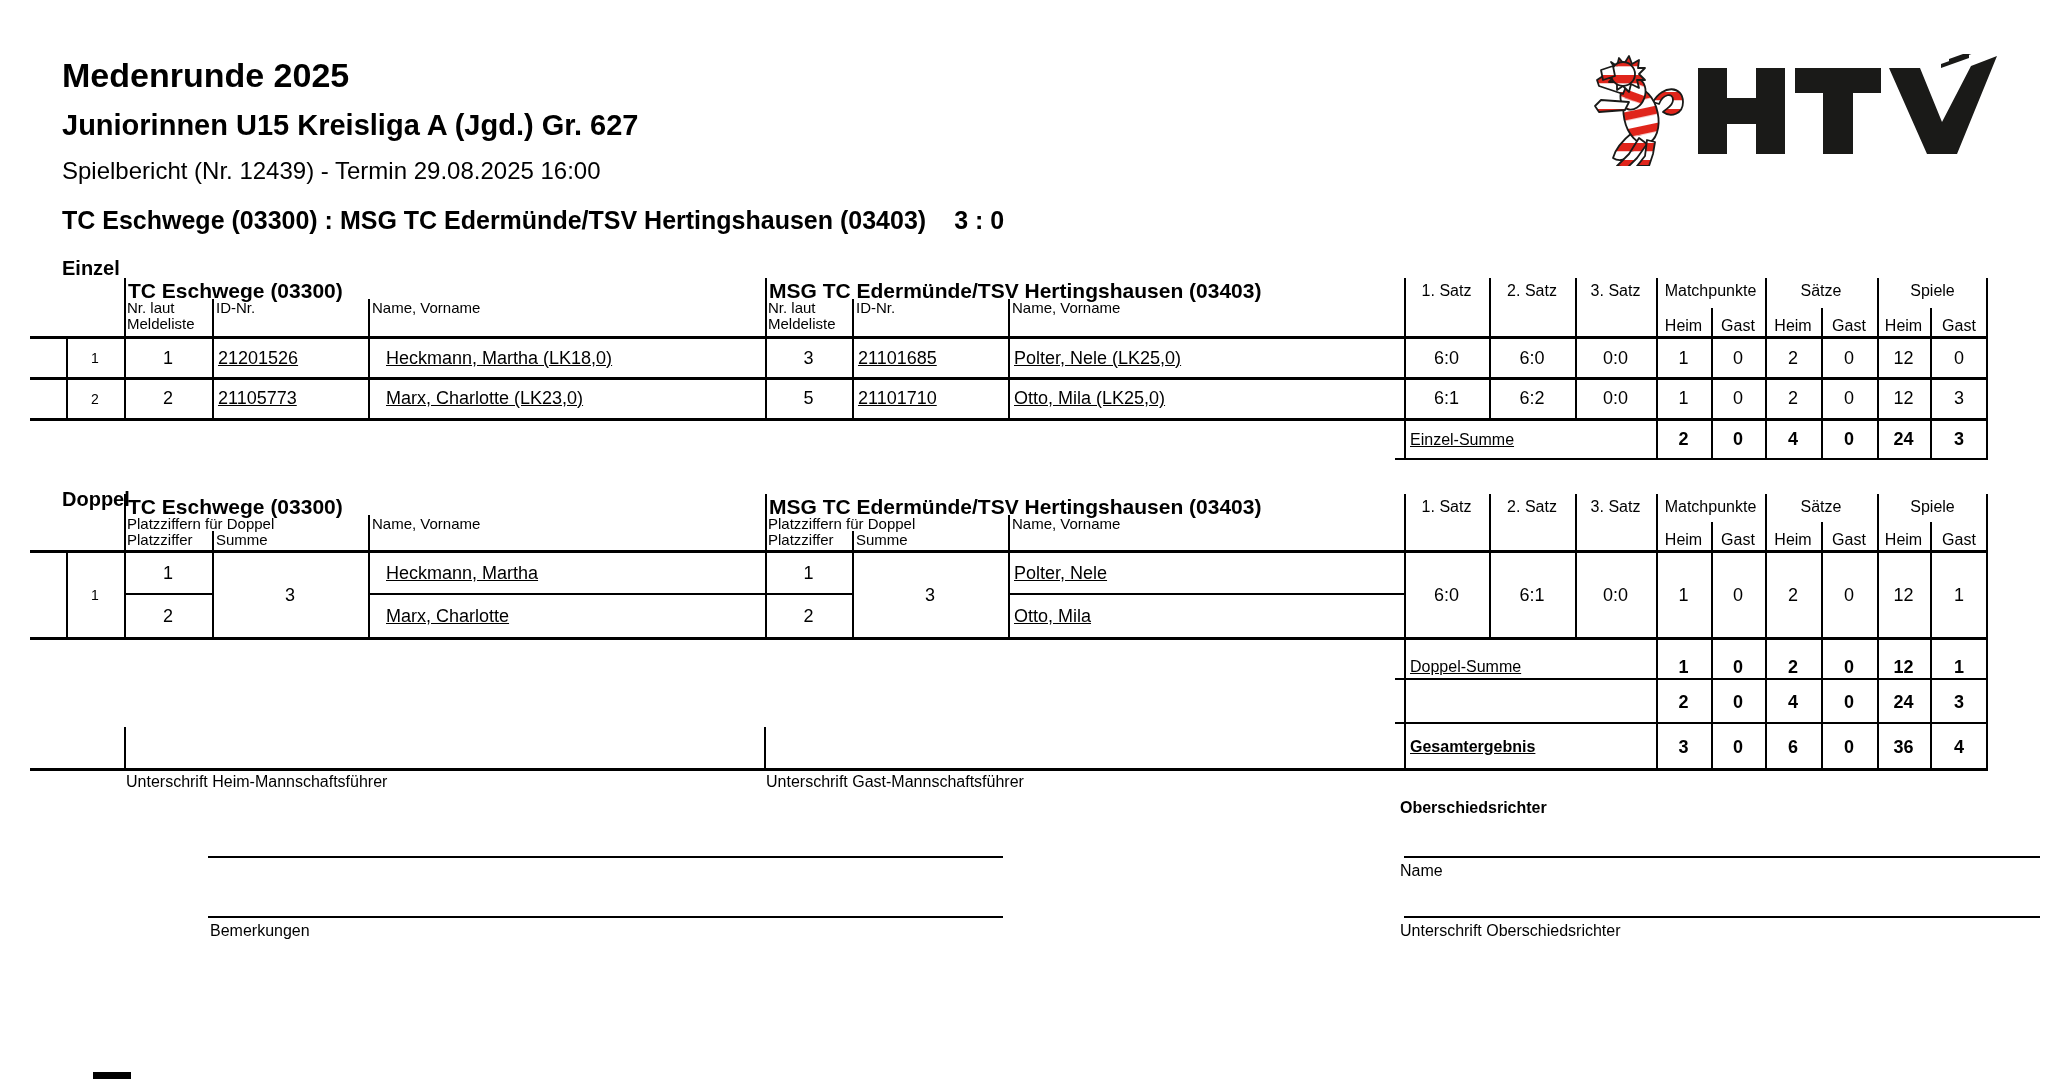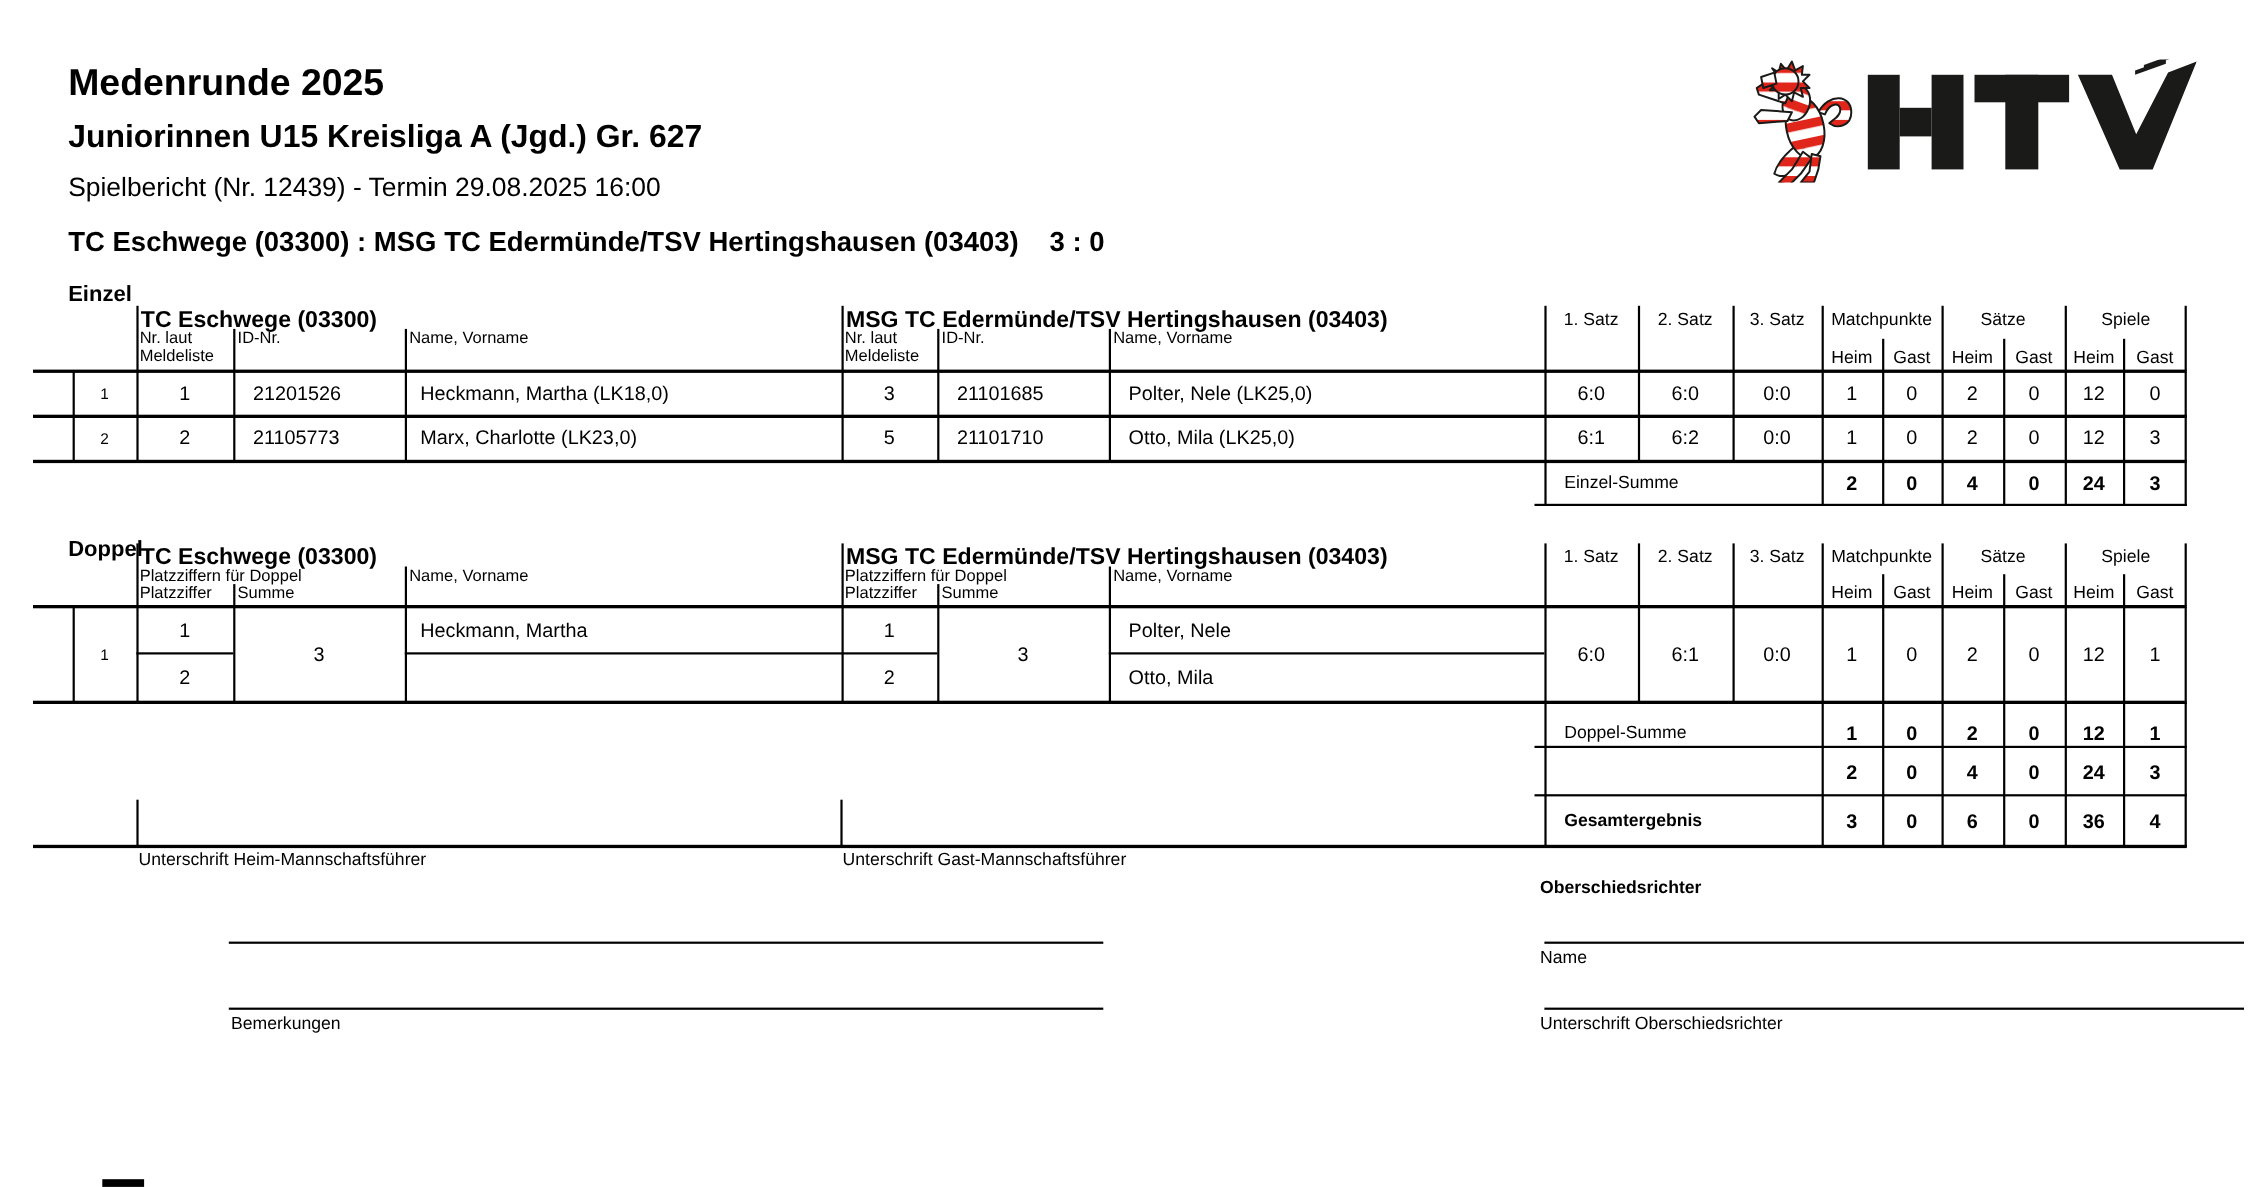--- a/index.html
+++ b/index.html
@@ -3,35 +3,35 @@
 <meta charset="utf-8">
 <style>
   html,body{margin:0;padding:0;background:#fff;}
   .page{position:relative;width:2048px;height:1079px;background:#fff;overflow:hidden;
         font-family:"Liberation Sans",sans-serif;color:#000;}
   .abs{position:absolute;}
   .vl{position:absolute;width:2px;background:#000;}
   .hl{position:absolute;background:#000;}
   .cell{position:absolute;display:flex;align-items:center;justify-content:center;
         font-size:18px;white-space:nowrap;}
-  .left{justify-content:flex-start;padding-left:18px;}
+  .left{justify-content:flex-start;padding-left:6px;text-decoration:underline;}
   .b{font-weight:700;}
   .sm{font-size:14px;}
   .f16{font-size:16px;}
   .hdr{position:absolute;font-size:15px;line-height:16px;white-space:nowrap;}
   .team{position:absolute;font-weight:700;font-size:21px;white-space:nowrap;}
   .lab{position:absolute;font-size:16px;white-space:nowrap;}
   .h-title{position:absolute;font-weight:700;font-size:34px;white-space:nowrap;}
   .h-sub{position:absolute;font-weight:700;font-size:29px;white-space:nowrap;}
   .h-rep{position:absolute;font-size:24px;white-space:nowrap;}
   .h-match{position:absolute;font-weight:700;font-size:25px;white-space:nowrap;}
   .sec{position:absolute;font-weight:700;font-size:20px;white-space:nowrap;}
   
   .cno{left:66px;width:58px}.cnr{left:124px;width:88px}.cid{left:212px;width:156px}
-  .cnm{left:364px;width:397px}.gnr{left:765px;width:87px}.gid{left:852px;width:156px}
+  .cnm{left:380px;width:397px}.gnr{left:765px;width:87px}.gid{left:852px;width:156px}
   .gnm{left:1008px;width:396px}
   .cs1{left:1404px;width:85px}.cs2{left:1489px;width:86px}.cs3{left:1575px;width:81px}
   .cmh{left:1656px;width:55px}.cmg{left:1711px;width:54px}
   .csh{left:1765px;width:56px}.csg{left:1821px;width:56px}
   .cph{left:1877px;width:53px}.cpg{left:1930px;width:58px}
   .cmp{left:1656px;width:109px}.csz{left:1765px;width:112px}.csp{left:1877px;width:111px}
   .cslab{left:1404px;width:252px}
   
   .rhE{top:280px;height:22px}.rhgE{top:314px;height:23px}
   .re1{top:338px;height:40px}.re2{top:378px;height:41px}.res{top:419px;height:41px}
@@ -178,20 +178,21 @@
   <div class="cell f16 csh rhgD">Heim</div>
   <div class="cell f16 csg rhgD">Gast</div>
   <div class="cell f16 cph rhgD">Heim</div>
   <div class="cell f16 cpg rhgD">Gast</div>
 
   <div class="cell sm cno rd">1</div>
   <div class="cell cnr rda">1</div>
   <div class="cell cnr rdb">2</div>
   <div class="cell cid rd">3</div>
   <div class="cell left cnm rda">Heckmann, Martha</div>
+  <div class="cell left cnm rdb">Marx, Charlotte</div>
   <div class="cell gnr rda">1</div>
   <div class="cell gnr rdb">2</div>
   <div class="cell gid rd">3</div>
   <div class="cell left gnm rda">Polter, Nele</div>
   <div class="cell left gnm rdb">Otto, Mila</div>
   <div class="cell cs1 rd">6:0</div>
   <div class="cell cs2 rd">6:1</div>
   <div class="cell cs3 rd">0:0</div>
   <div class="cell cmh rd">1</div>
   <div class="cell cmg rd">0</div>

